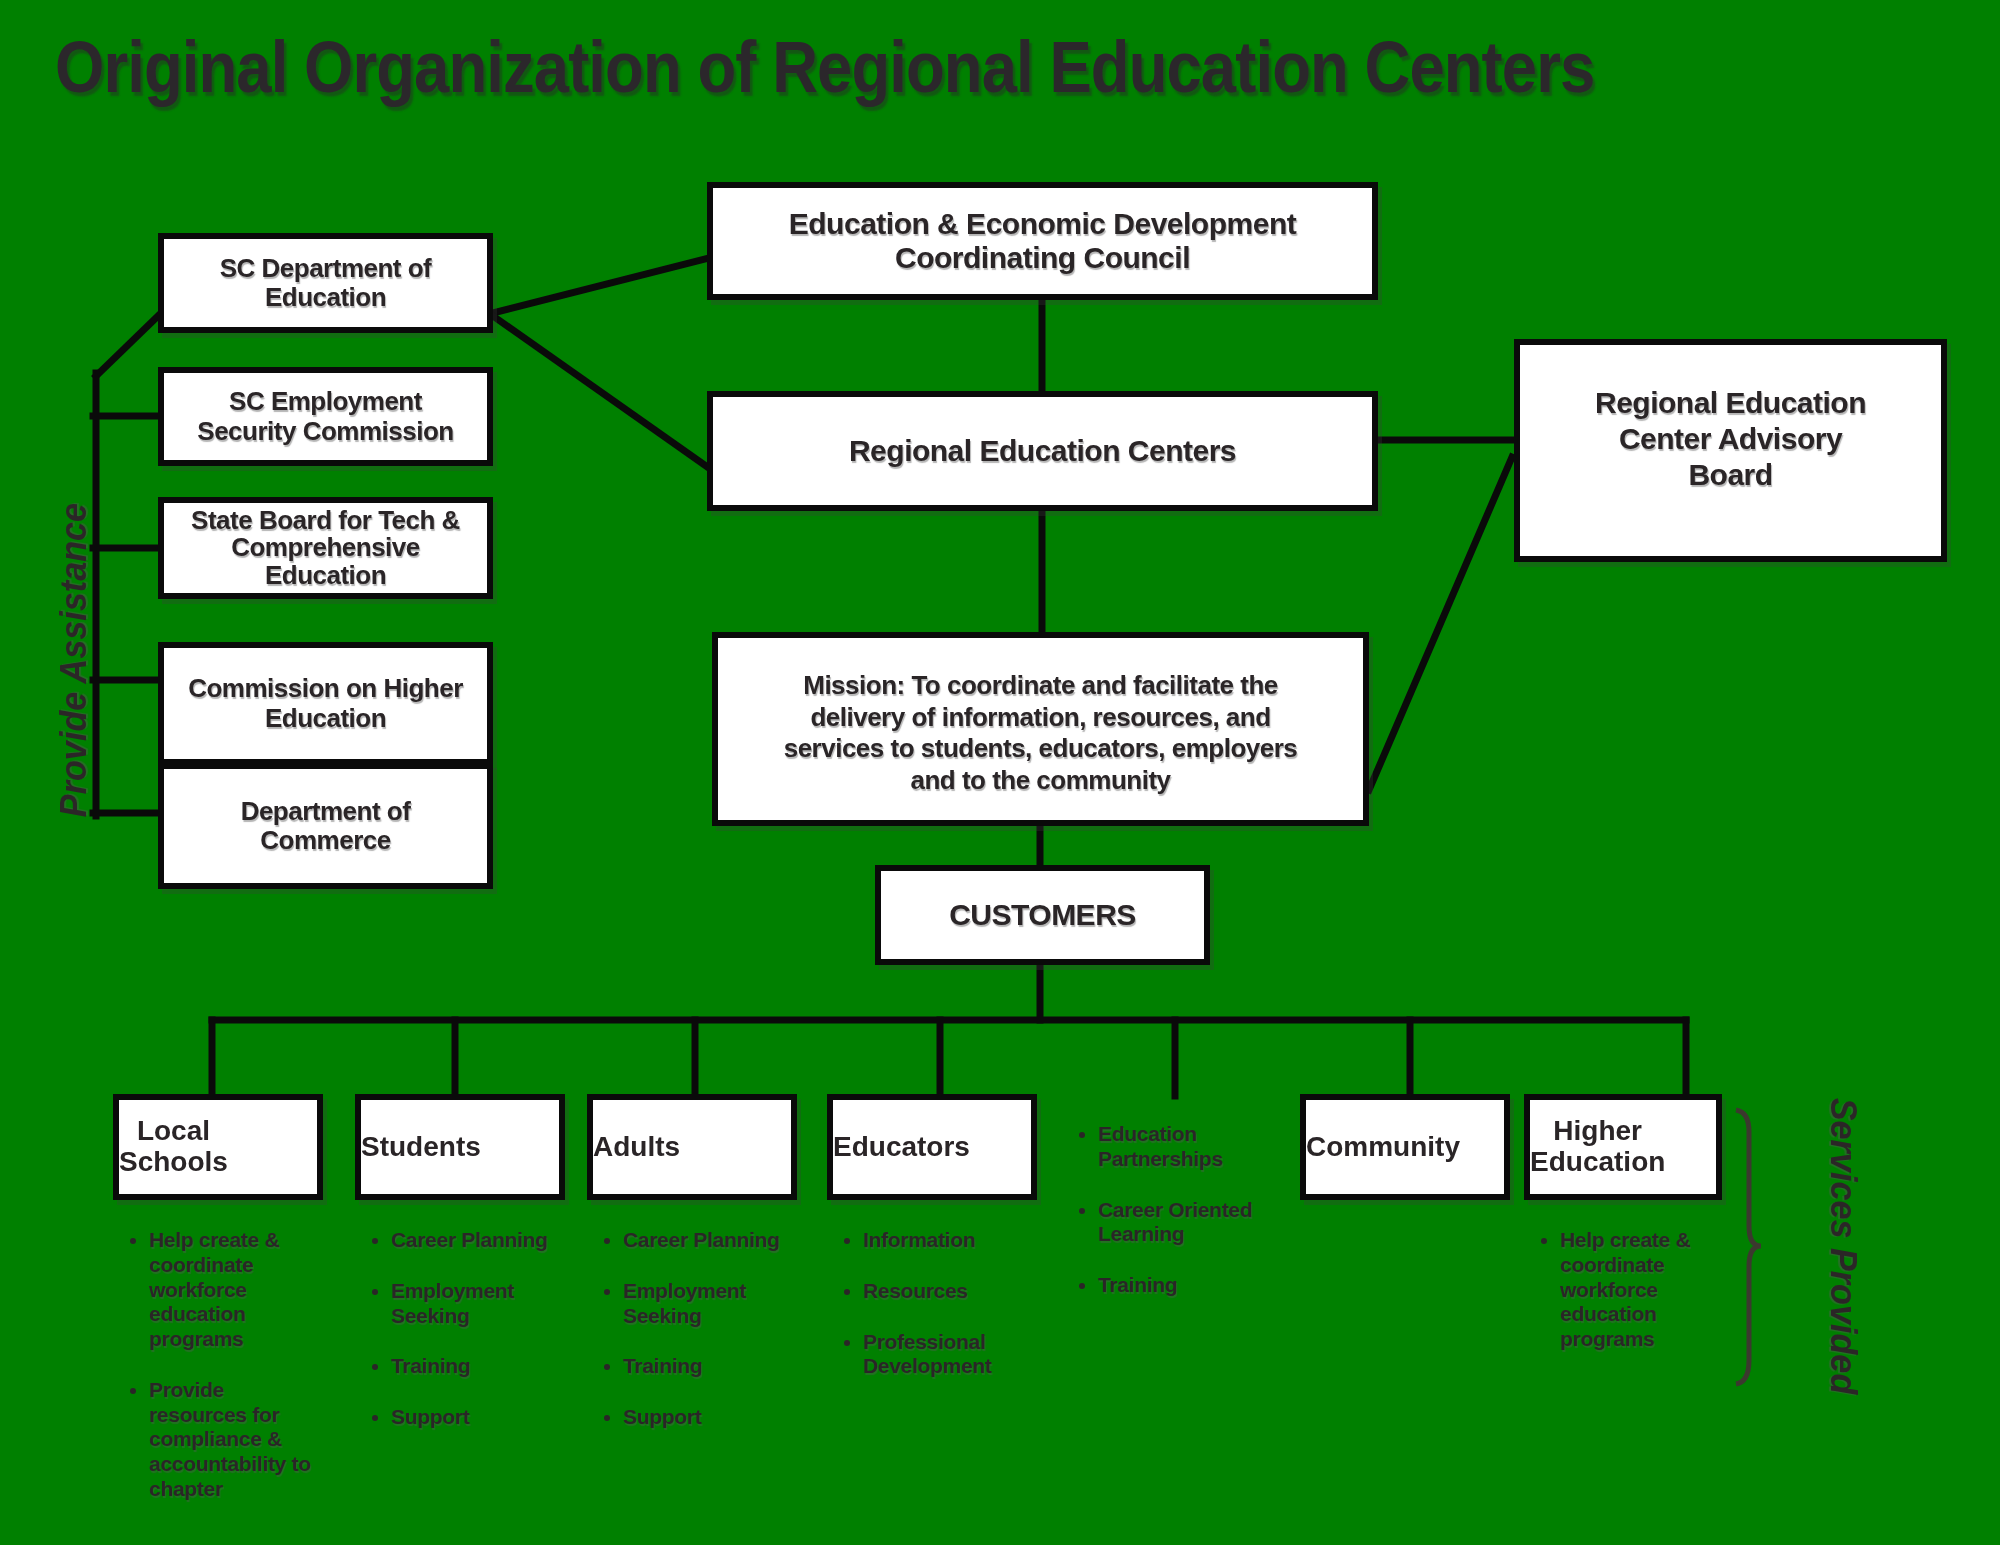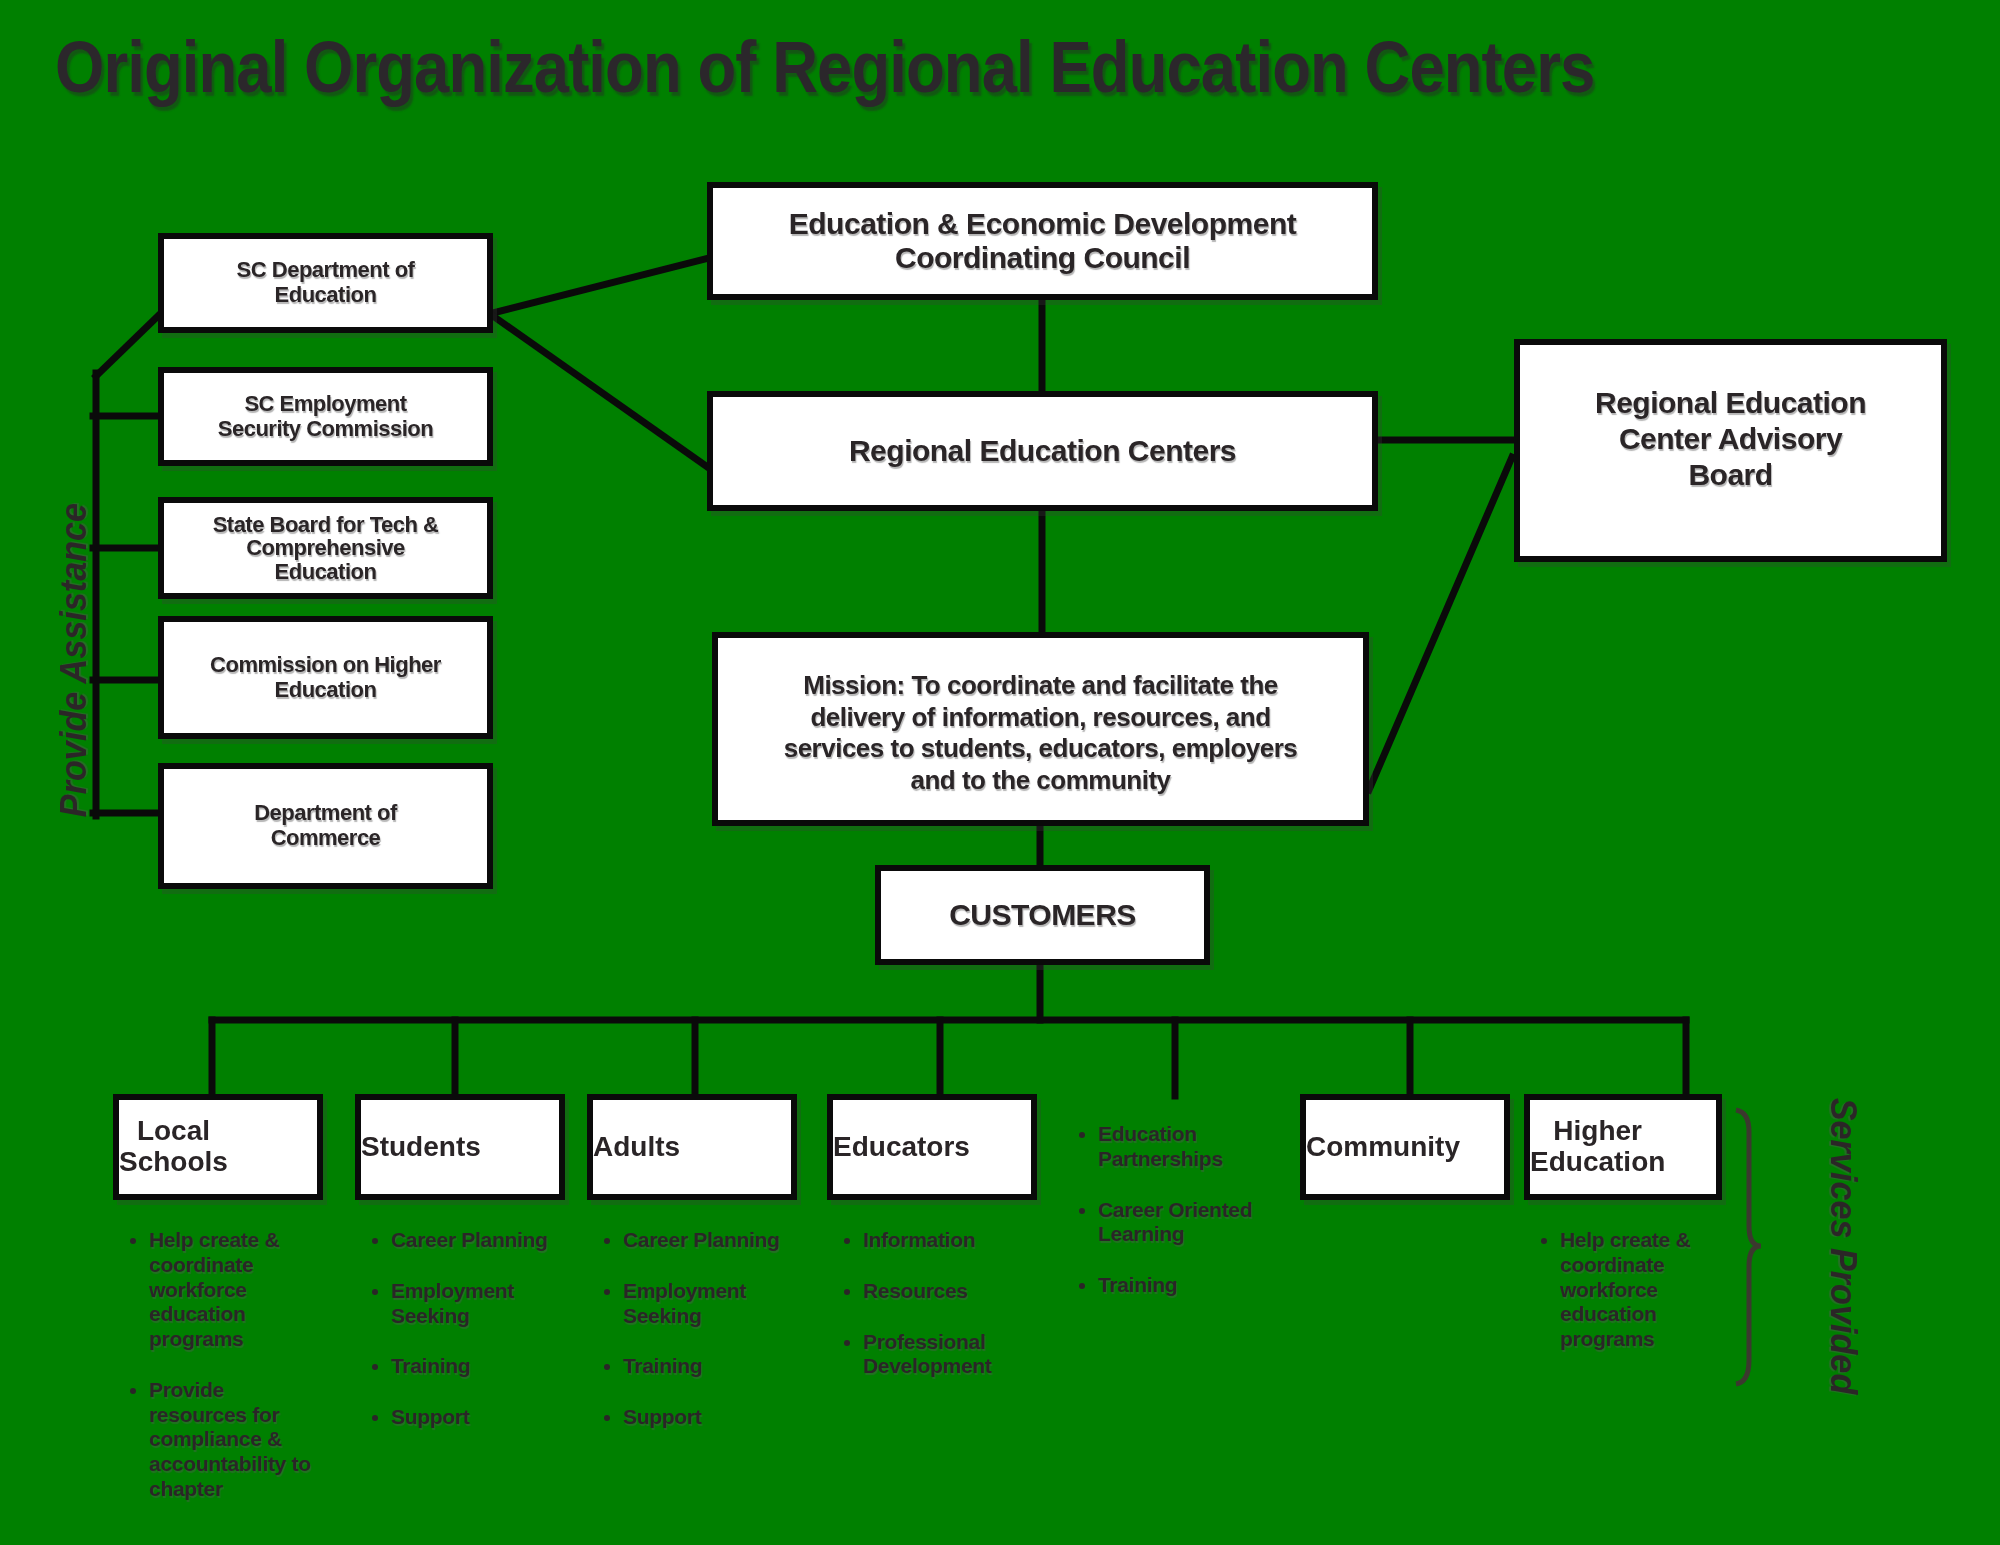--- a/index.html
+++ b/index.html
@@ -18,21 +18,21 @@
     text-shadow:3px 4px 2px rgba(40,40,40,0.45);
   }
   .box {
     position:absolute; box-sizing:border-box;
     background:#ffffff; border:6px solid #0a0a0a;
     display:flex; align-items:center; justify-content:center;
     text-align:center; font-weight:bold; white-space:pre-line;
     box-shadow:4px 5px 0 rgba(60,60,60,0.28);
   }
   .box .txt { text-shadow:1px 2px 1px rgba(90,90,90,0.45); letter-spacing:-0.5px; }
-  .agency { left:158px; width:335px; font-size:22px; line-height:1.12; }
+  .agency { left:158px; width:335px; font-size:26px; line-height:1.12; }
   .b-council   { left:707px;  top:182px; width:671px; height:118px; font-size:30px; line-height:1.15; }
   .b-centers   { left:707px;  top:391px; width:671px; height:120px; font-size:30px; }
   .b-mission   { left:712px;  top:632px; width:657px; height:194px; font-size:26px; line-height:1.22;
                  align-items:flex-start; padding-top:32px; }
   .b-customers { left:875px;  top:865px; width:335px; height:100px; font-size:30px; letter-spacing:1px; }
   .b-advisory  { left:1514px; top:339px; width:433px; height:223px; font-size:30px; line-height:1.2;
                  align-items:flex-start; padding-top:40px; }
   .group { position:absolute; top:1094px; width:210px; }
   .group .gbox {
     position:relative; box-sizing:border-box; width:100%; height:106px;
@@ -105,21 +105,21 @@
   </div>
   <div class="box agency" style="top:367px;height:99px">
     <span class="txt">SC Employment
 Security Commission</span>
   </div>
   <div class="box agency" style="top:497px;height:102px;line-height:1.05">
     <span class="txt">State Board for Tech &amp;
 Comprehensive
 Education</span>
   </div>
-  <div class="box agency" style="top:616px;height:123px">
+  <div class="box agency" style="top:642px;height:123px">
     <span class="txt">Commission on Higher
 Education</span>
   </div>
   <div class="box agency" style="top:763px;height:126px">
     <span class="txt">Department of
 Commerce</span>
   </div>
 
   <div class="box b-centers">
     <span class="txt">Regional Education Centers</span>

